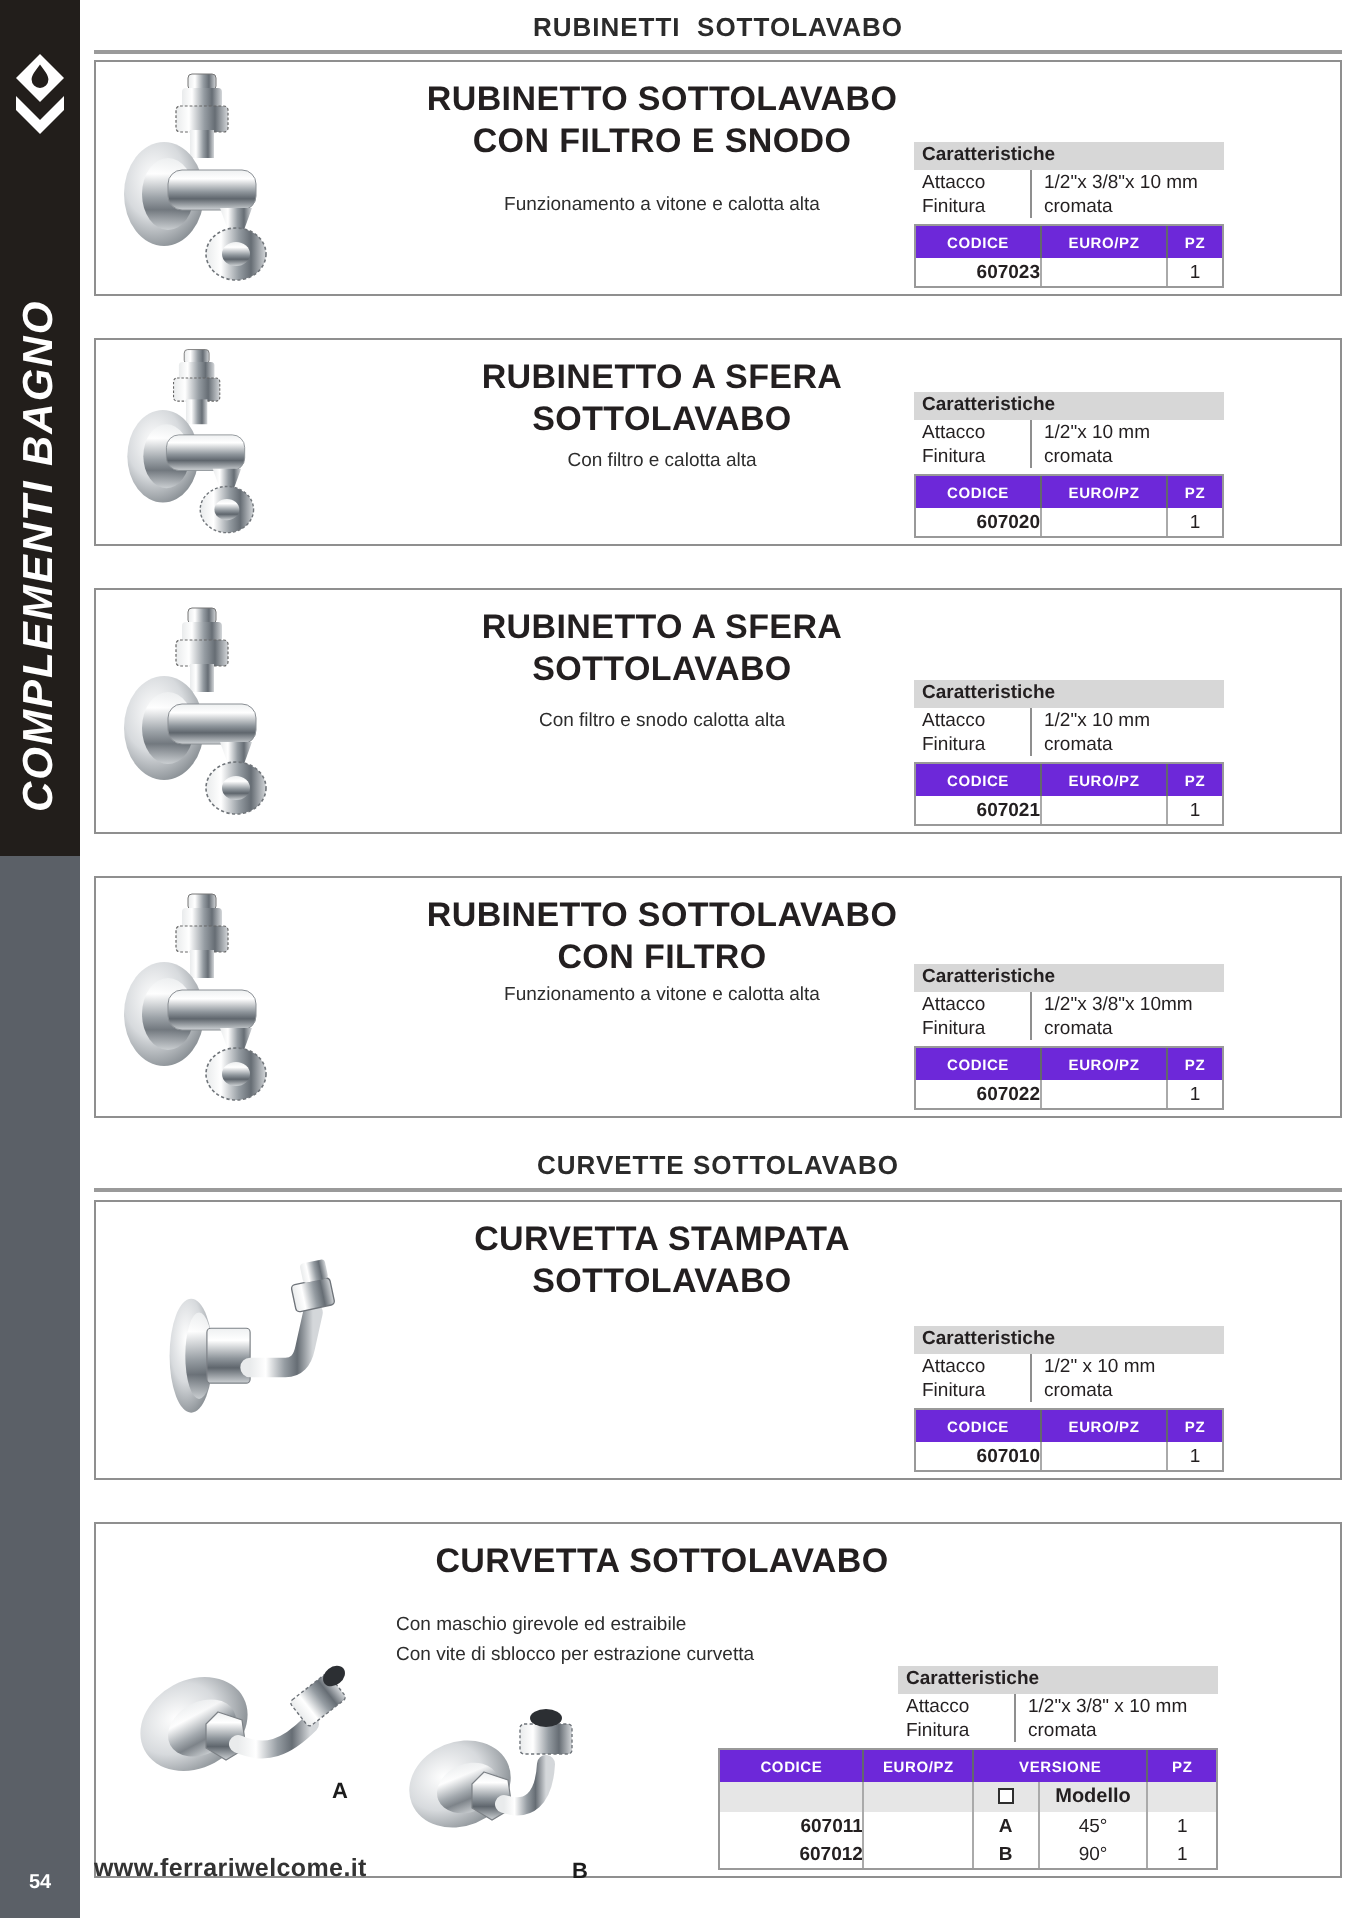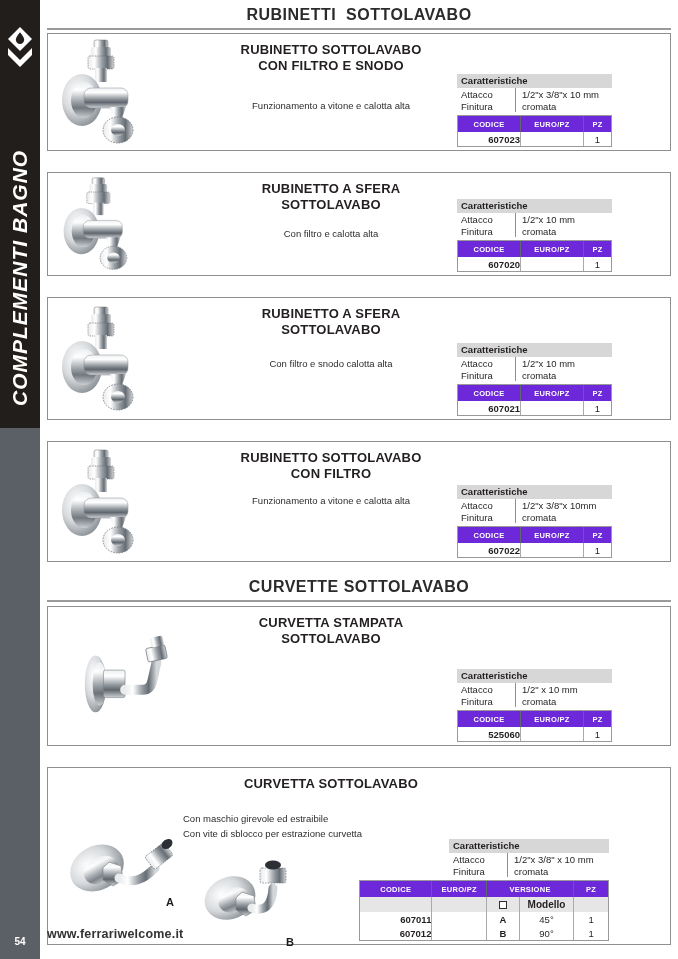--- a/index.html
+++ b/index.html
@@ -14,28 +14,28 @@
   .sb-logo { position:absolute; top:26px; left:7px; }
   .vtext { position:absolute; left:0; width:40px; writing-mode:vertical-rl;
     transform:rotate(180deg); color:#fff; font-style:italic; white-space:nowrap; }
   .sb-label-top { top:128px; height:300px; font-weight:900; font-size:21px; letter-spacing:1px;
     display:flex; align-items:center; justify-content:center; }
   .sb-page-num { position:absolute; bottom:12px; left:0; width:40px; text-align:center;
     color:#fff; font-weight:bold; font-size:10px; }
 
   
   .content { position:absolute; left:47px; top:0; width:624px; }
-  .sec-title { text-align:center; font-weight:800; font-size:16px; letter-spacing:.5px;
+  .sec-title { text-align:center; font-weight:800; font-size:13px; letter-spacing:.5px;
     color:#2b2b2b; white-space:pre; padding-top:6px; }
   .sec-rule { height:2px; background:#9a9a9a; margin-top:4px; }
 
   .pbox { position:relative; border:1.5px solid #8f8f8f; background:#fff; width:624px;margin-top:21px; }
   .pimg { position:absolute; left:12px; top:0; bottom:0; display:flex; align-items:center; }
   .pzone { position:absolute; left:0; width:566px; text-align:center; }
-  .ptitle { top:8px; font-weight:800; font-size:13px; letter-spacing:.2px; line-height:1.25; }
+  .ptitle { top:8px; font-weight:800; font-size:17px; letter-spacing:.2px; line-height:1.25; }
   .pdesc  { font-size:9.5px; color:#2d2d2d; }
   .pdesc-left { position:absolute; font-size:9.5px; color:#2d2d2d; line-height:1.55; text-align:left; }
 
   .ptables { position:absolute; right:58px; bottom:3px; width:155px; }
   .ptables-wide { position:absolute; right:61px; bottom:3px; width:250px; }
 
   
   .ctbl { width:155px; font-size:9.5px; margin-bottom:3px; margin-left:auto; }
   .ctbl-head { background:#d7d7d7; font-weight:bold; padding:1px 4px 2px; }
   .crow { display:flex; }
@@ -341,33 +341,33 @@
               <span class="cval">cromata</span>
             </div>
         </div>
         <div class="otbl">
           <div class="orow ohead">
             <div class="oc1">CODICE</div>
             <div class="oc2">EURO/PZ</div>
             <div class="oc3">PZ</div>
           </div>
           <div class="orow odata">
-            <div class="oc1 cod">525060</div>
+            <div class="oc1 cod">607010</div>
             <div class="oc2"></div>
             <div class="oc3">1</div>
           </div>
         </div>
       </div>
     </div>
 
     <div class="pbox" style="height:178px">
       <div class="pzone ptitle">
         <div>CURVETTA SOTTOLAVABO</div>
       </div>
-      <div class="pdesc-left" style="left:135px; top:44px">
+      <div class="pdesc-left" style="left:150px; top:44px">
         <div>Con maschio girevole ed estraibile</div>
         <div>Con vite di sblocco per estrazione curvetta</div>
       </div>
 
       <div style="position:absolute; left:13px; top:62px">
         <svg width="122" height="100" viewBox="0 0 122 100">
           <ellipse cx="36" cy="38" rx="28" ry="22" fill="url(#gf)" transform="rotate(-28 36 38)"></ellipse>
           <ellipse cx="40" cy="40" rx="18" ry="13" fill="url(#gv)" opacity="0.75" transform="rotate(-28 40 40)"></ellipse>
           <polygon points="48,32 60,36 62,50 52,56 42,50 42,38" fill="url(#gv)" stroke="#7c8186" stroke-width="0.6"></polygon>
           <path d="M58 48 C72 54 82 50 94 38" fill="none" stroke="url(#gh)" stroke-width="9" stroke-linecap="round"></path>

